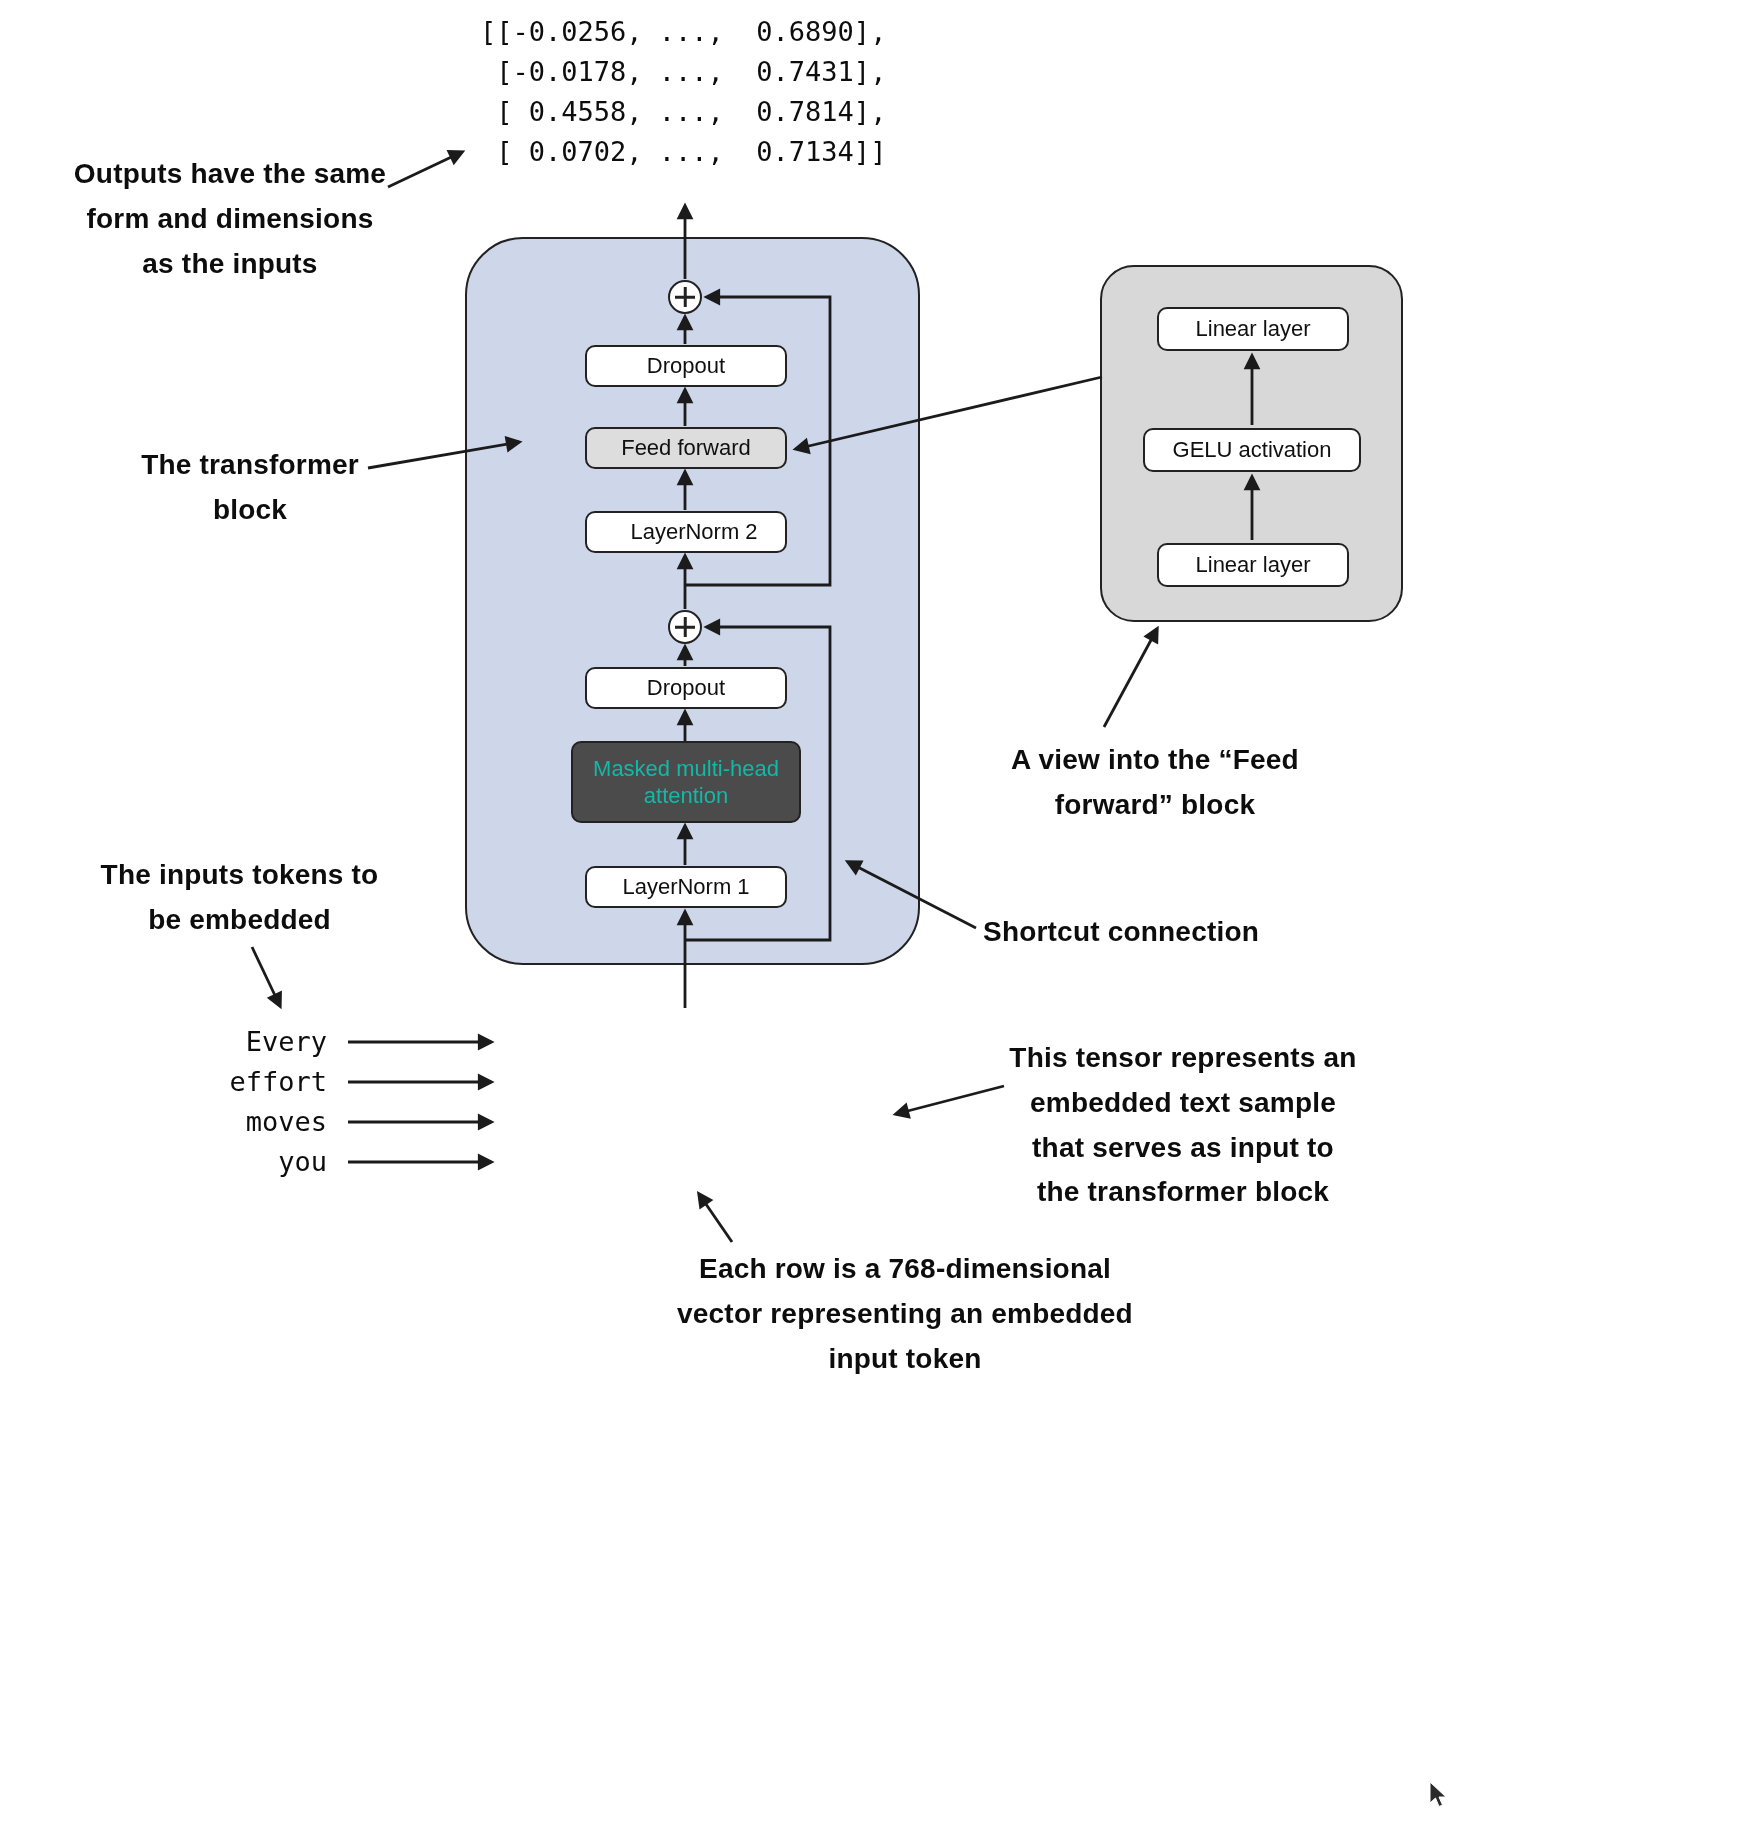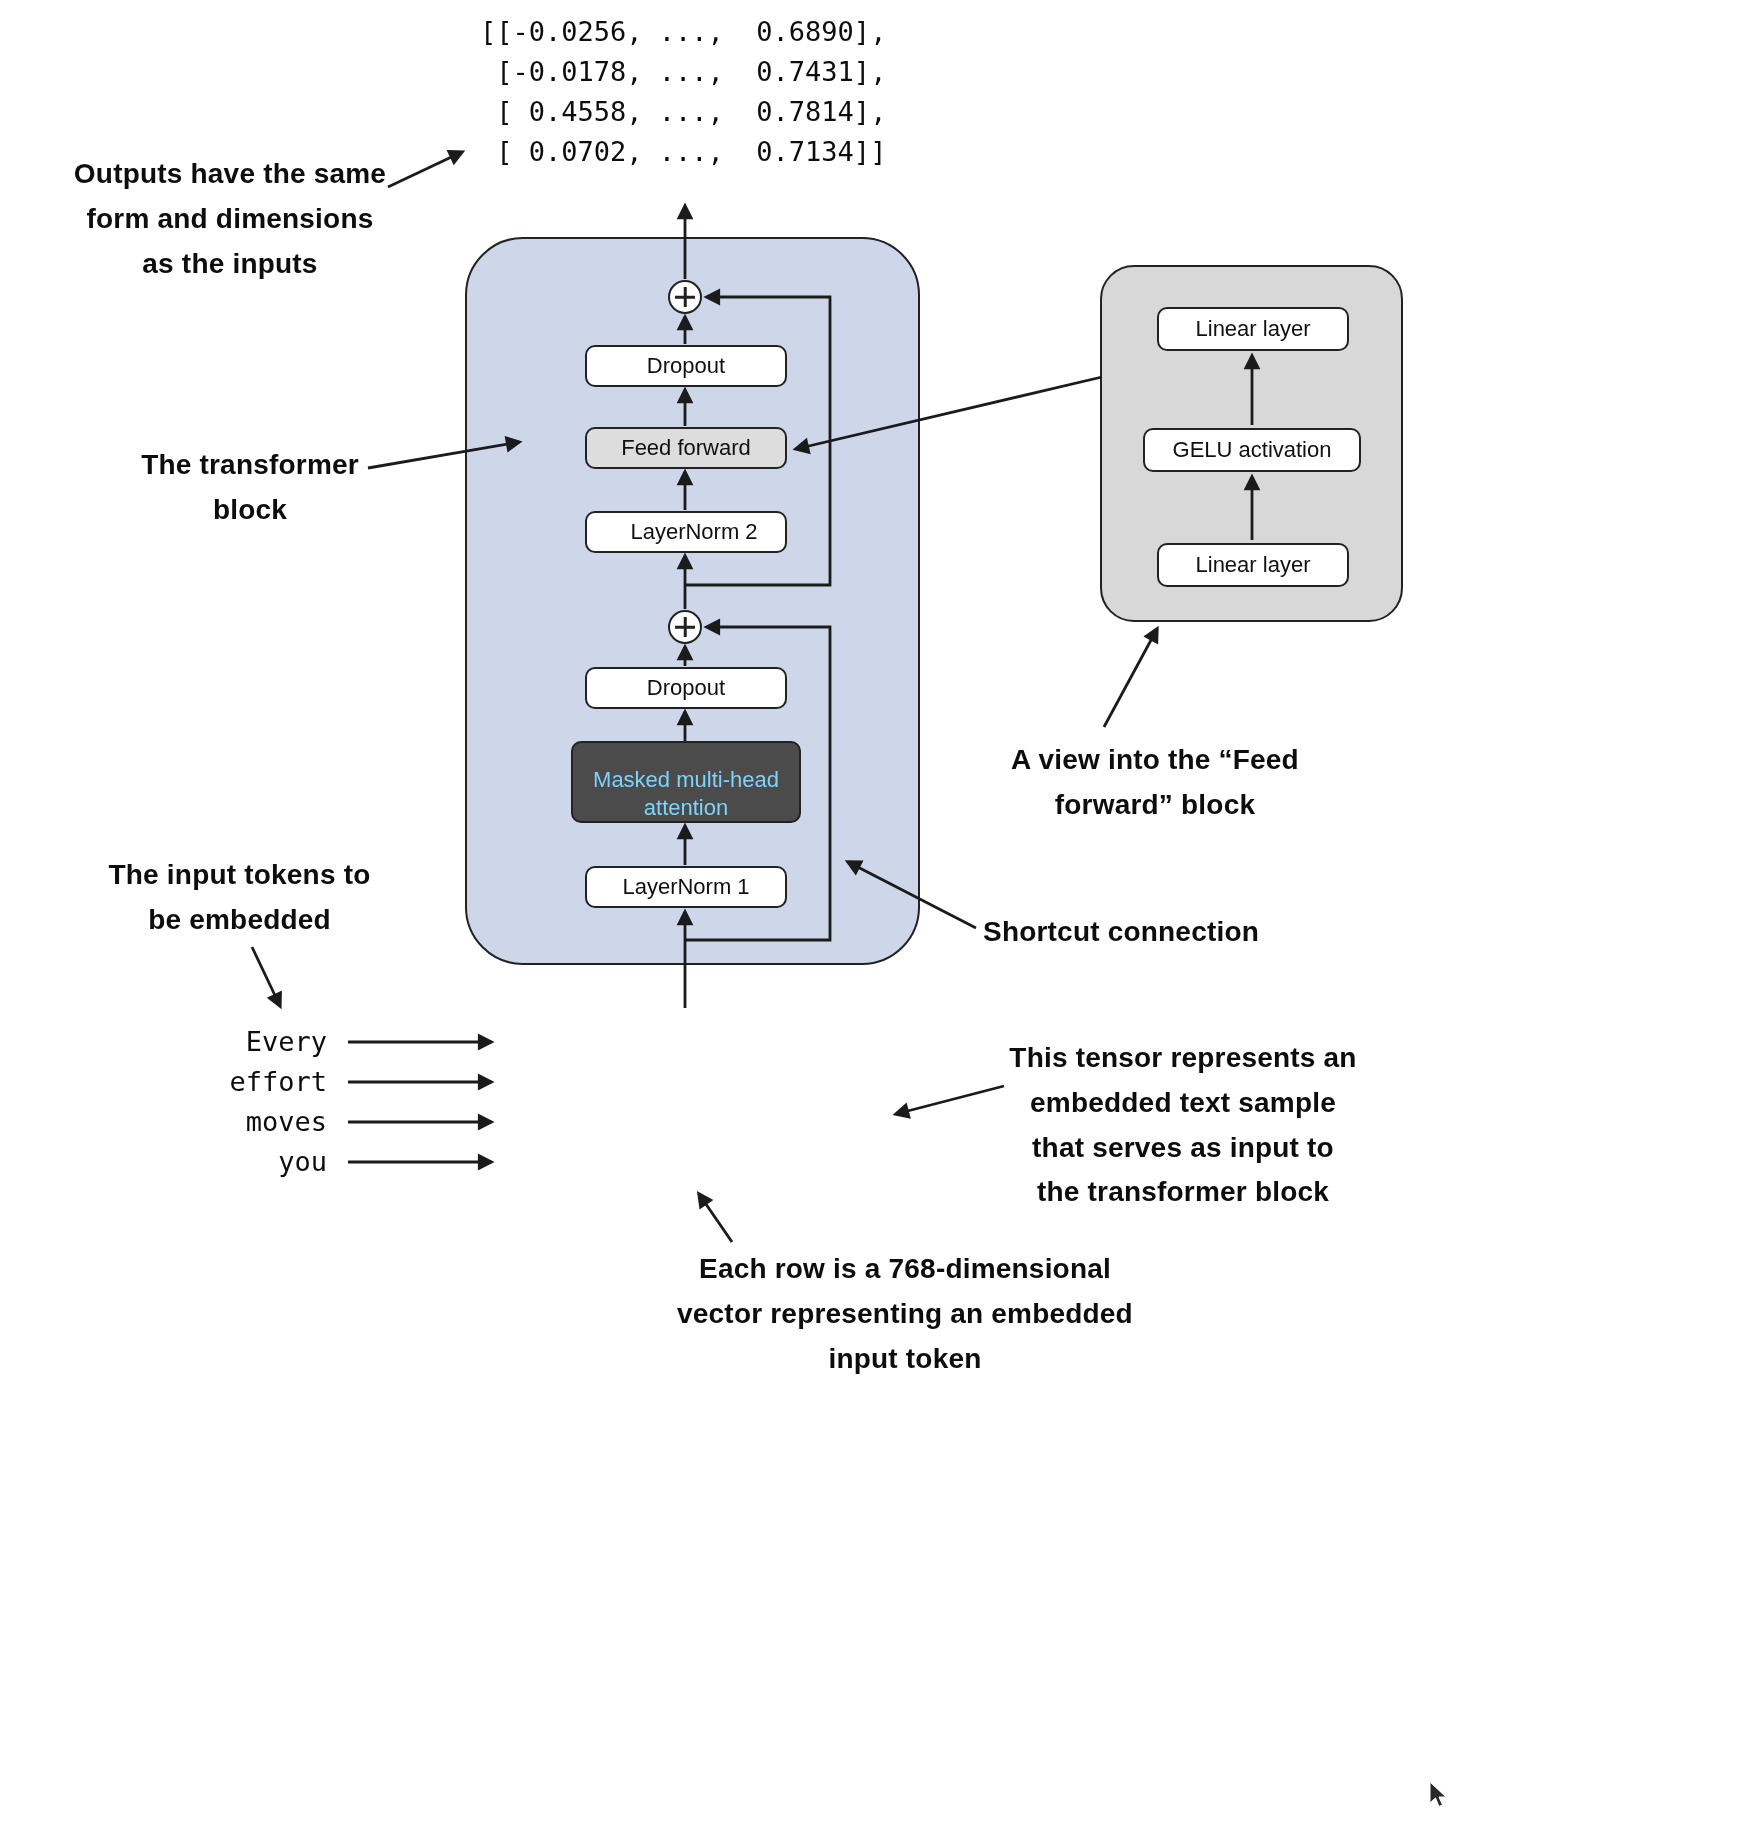--- a/index.html
+++ b/index.html
@@ -13,21 +13,21 @@
 
   .wires { position:absolute; left:0; top:0; z-index:2; pointer-events:none; }
   .wires path { stroke:var(--arrow-color,#1b1b1b); stroke-width:2.8; fill:none; }
   .wires marker path { fill:var(--arrow-color,#1b1b1b); stroke:none; }
   .wires path.ah { marker-end:url(#ah); }
 
   .node { position:absolute; z-index:3; background:#fff; border:2px solid var(--node-border,#222);
           border-radius:10px; display:flex; align-items:center; justify-content:center;
           font-size:22px; color:#101010; text-align:center; padding:0 8px; }
   .node.gray { background:var(--feed-forward-fill,#dddddd); }
-  .node.dark { background:var(--attention-fill,#4b4b4b); color:#7dd3fc; line-height:1.25;align-items:flex-end; }
+  .node.dark { background:var(--attention-fill,#4b4b4b); color:#14b8a6; line-height:1.25; }
 
   .addnode { position:absolute; z-index:3; width:34px; height:34px; background:#fff;
              border:2.5px solid var(--node-border,#222); border-radius:50%; }
   .addnode::before, .addnode::after { content:""; position:absolute; background:var(--node-border,#222); }
   .addnode::before { left:50%; top:5px; bottom:5px; width:2.5px; transform:translateX(-50%); }
   .addnode::after  { top:50%; left:5px; right:5px; height:2.5px; transform:translateY(-50%); }
 
   .mono { font-family:"DejaVu Sans Mono", monospace; font-size:27px; line-height:40px;
           color:#0d0d0d; white-space:pre; }
   .tensor { position:absolute; z-index:3; }
@@ -126,21 +126,21 @@
     <span>GELU activation</span>
   </div>
   <div class="node" style="left:1157px; top:543px; width:192px; height:44px;">
     <span>Linear layer</span>
   </div>
 
   <div class="ann" style="left:70px; top:152px; width:320px;">Outputs have the same form and dimensions as the inputs</div>
   <div class="ann" style="left:130px; top:443px; width:240px;">The transformer block</div>
   <div class="ann" style="left:995px; top:738px; width:320px;">A view into the  “Feed forward” block</div>
   <div class="ann nowrap" style="left:983px; top:910px;">Shortcut connection</div>
-  <div class="ann" style="left:92px; top:853px; width:295px;">The input tokens to be embedded</div>
+  <div class="ann" style="left:92px; top:853px; width:295px;">The inputs tokens to be embedded</div>
   <div class="ann" style="left:1008px; top:1036px; width:350px;">This tensor represents an embedded text sample that serves as input to the transformer block</div>
   <div class="ann" style="left:660px; top:1247px; width:490px;">Each row is a 768-dimensional vector representing an embedded input token</div>
 
 
   <svg class="cursor" style="left:1427px; top:1781px;" width="24" height="28" viewBox="0 0 24 28">
     <path d="M3,1 L3,22 L8.5,17 L12,25.5 L15.5,24 L12,16 L19,16 Z" fill="#2a2a2a" stroke="#ffffff" stroke-width="1"></path>
   </svg>
 
 </div>
 

